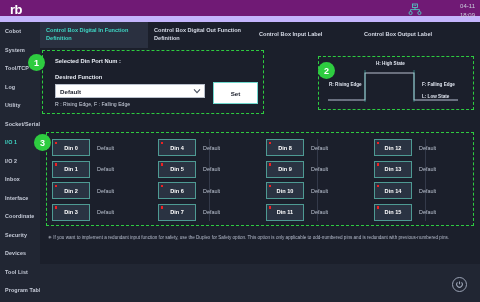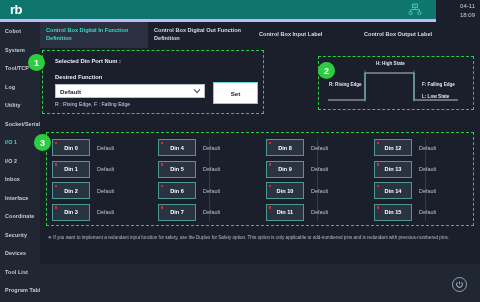--- a/index.html
+++ b/index.html
@@ -10,23 +10,23 @@
     overflow: hidden;
   }
   #app {
     position: relative;
     width: 480px; height: 302px;
     background: #1b1f2b;
   }
 
   
   .topbar {
-    position: absolute; left: 0; top: 0; width: 436px; height: 22px;
-    background: #0f766e;
-    border-bottom: 3px solid #c4b5fd;
+    position: absolute; left: 0; top: 0; width: 480px; height: 22px;
+    background: #701a75;
+    border-bottom: 6px solid #c4b5fd;
   }
   .logo {
     position: absolute; left: 10px; top: 2px;
     font-size: 13px; font-weight: bold; color: #ffffff;
     letter-spacing: -0.5px;
   }
   .net-icon { position: absolute; left: 408px; top: 3px; }
   .clock {
     position: absolute; left: 445px; top: 2px;
     color: #c9cedb; font-size: 6px; line-height: 9px; text-align: right;

